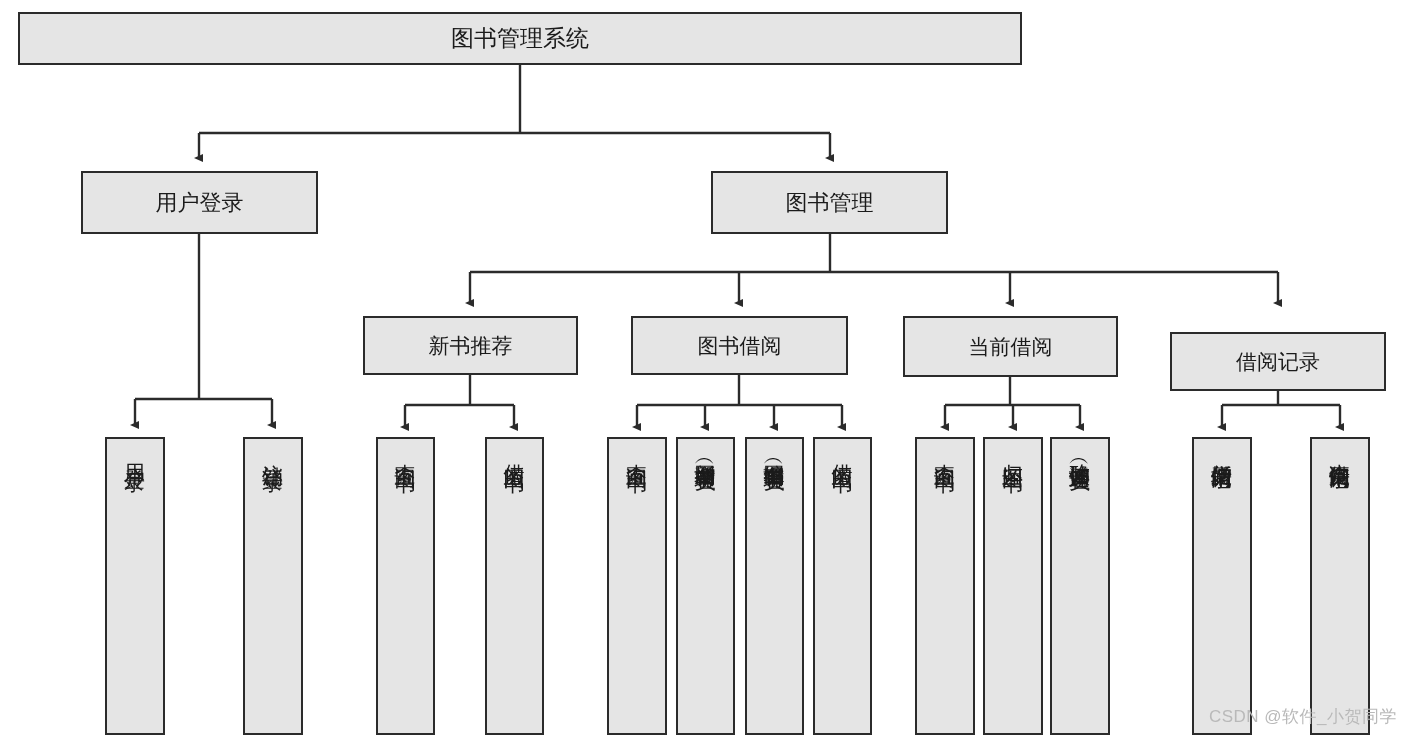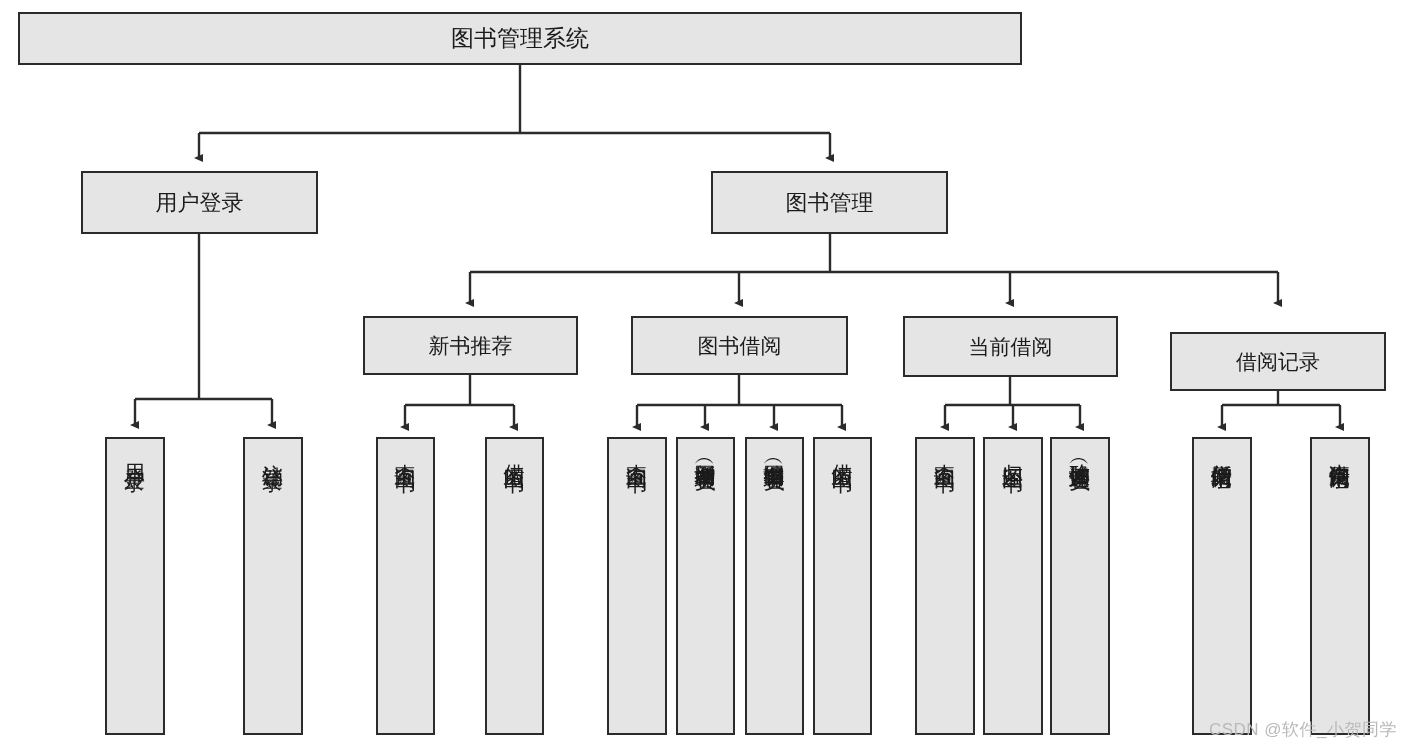--- a/index.html
+++ b/index.html
@@ -60,21 +60,21 @@
     letter-spacing: 3px;
     line-height: 1;
     white-space: nowrap;
   }
   .leaf.tall .vtext {
     letter-spacing: 1px;
   }
   .watermark {
     position: absolute;
     right: 8px;
-    bottom: 6px;
+    bottom: 19px;
     font-size: 17px;
     color: #b9b9b9;
     letter-spacing: 0.5px;
     white-space: nowrap;
     margin-left: 16px;
   }
 </style>
 </head>
 <body>
 

